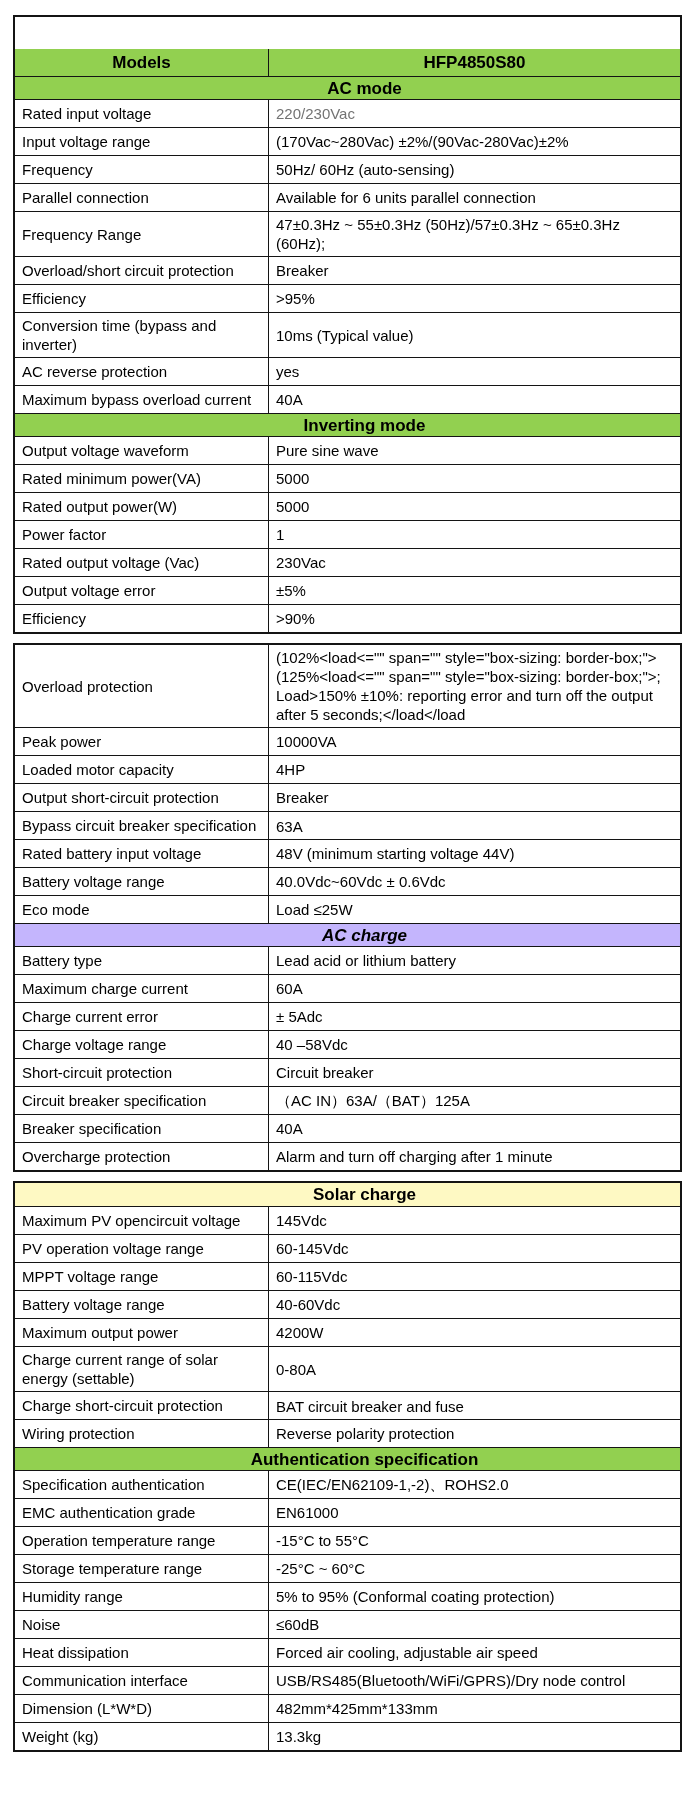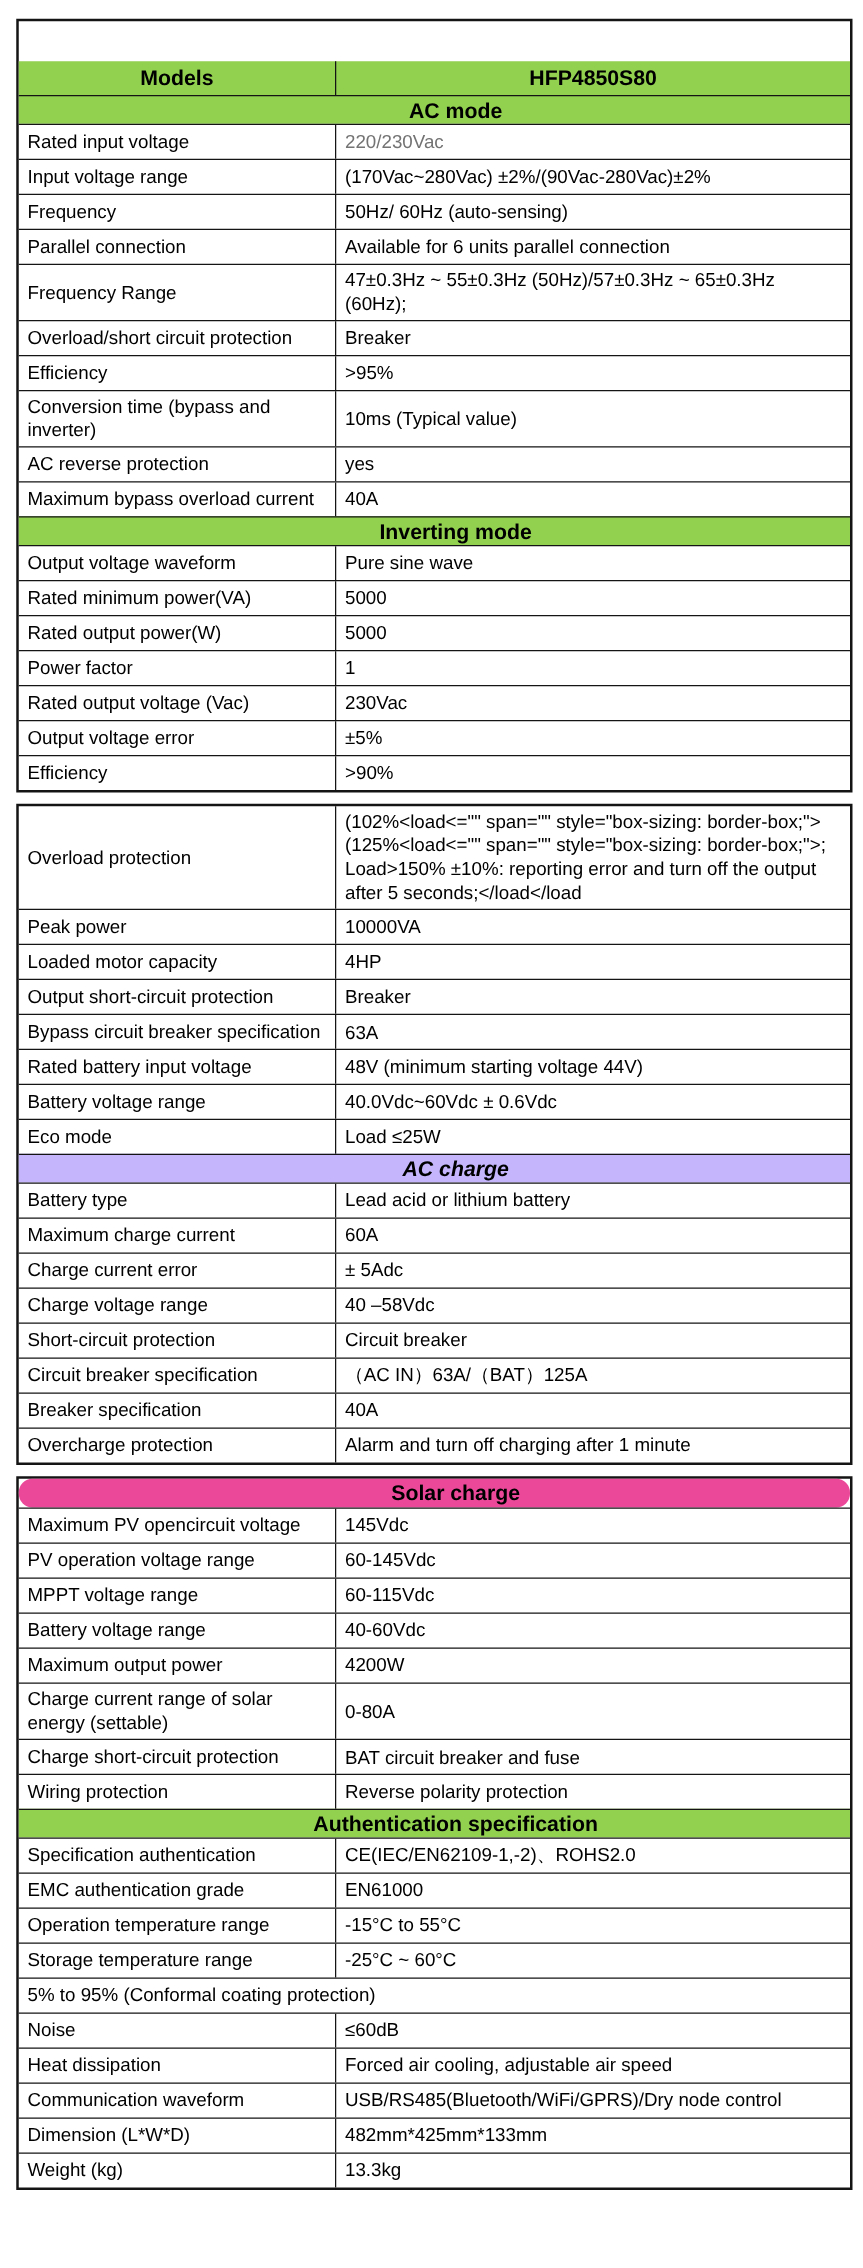--- a/index.html
+++ b/index.html
@@ -203,21 +203,21 @@
       <div class="row">
         <div class="cell cell-label">Breaker specification</div>
         <div class="cell cell-value">40A</div>
       </div>
       <div class="row">
         <div class="cell cell-label">Overcharge protection</div>
         <div class="cell cell-value">Alarm and turn off charging after 1 minute</div>
       </div>
     </div>
     <div class="segment">
-      <div class="row section-row" style="background: #ec4899; border-radius: 11px;">Solar charge</div>
+      <div class="row section-row" style="background: #fef9c3;">Solar charge</div>
       <div class="row">
         <div class="cell cell-label">Maximum PV opencircuit voltage</div>
         <div class="cell cell-value">145Vdc</div>
       </div>
       <div class="row">
         <div class="cell cell-label">PV operation voltage range</div>
         <div class="cell cell-value">60-145Vdc</div>
       </div>
       <div class="row">
         <div class="cell cell-label">MPPT voltage range</div>
@@ -254,32 +254,33 @@
       </div>
       <div class="row">
         <div class="cell cell-label">Operation temperature range</div>
         <div class="cell cell-value">-15°C to 55°C</div>
       </div>
       <div class="row">
         <div class="cell cell-label">Storage temperature range</div>
         <div class="cell cell-value">-25°C ~ 60°C</div>
       </div>
       <div class="row">
+        <div class="cell cell-label">Humidity range</div>
         <div class="cell cell-value">5% to 95% (Conformal coating protection)</div>
       </div>
       <div class="row">
         <div class="cell cell-label">Noise</div>
         <div class="cell cell-value">≤60dB</div>
       </div>
       <div class="row">
         <div class="cell cell-label">Heat dissipation</div>
         <div class="cell cell-value">Forced air cooling, adjustable air speed</div>
       </div>
       <div class="row">
-        <div class="cell cell-label">Communication waveform</div>
+        <div class="cell cell-label">Communication interface</div>
         <div class="cell cell-value">USB/RS485(Bluetooth/WiFi/GPRS)/Dry node control</div>
       </div>
       <div class="row">
         <div class="cell cell-label">Dimension (L*W*D)</div>
         <div class="cell cell-value">482mm*425mm*133mm</div>
       </div>
       <div class="row">
         <div class="cell cell-label">Weight (kg)</div>
         <div class="cell cell-value">13.3kg</div>
       </div>

